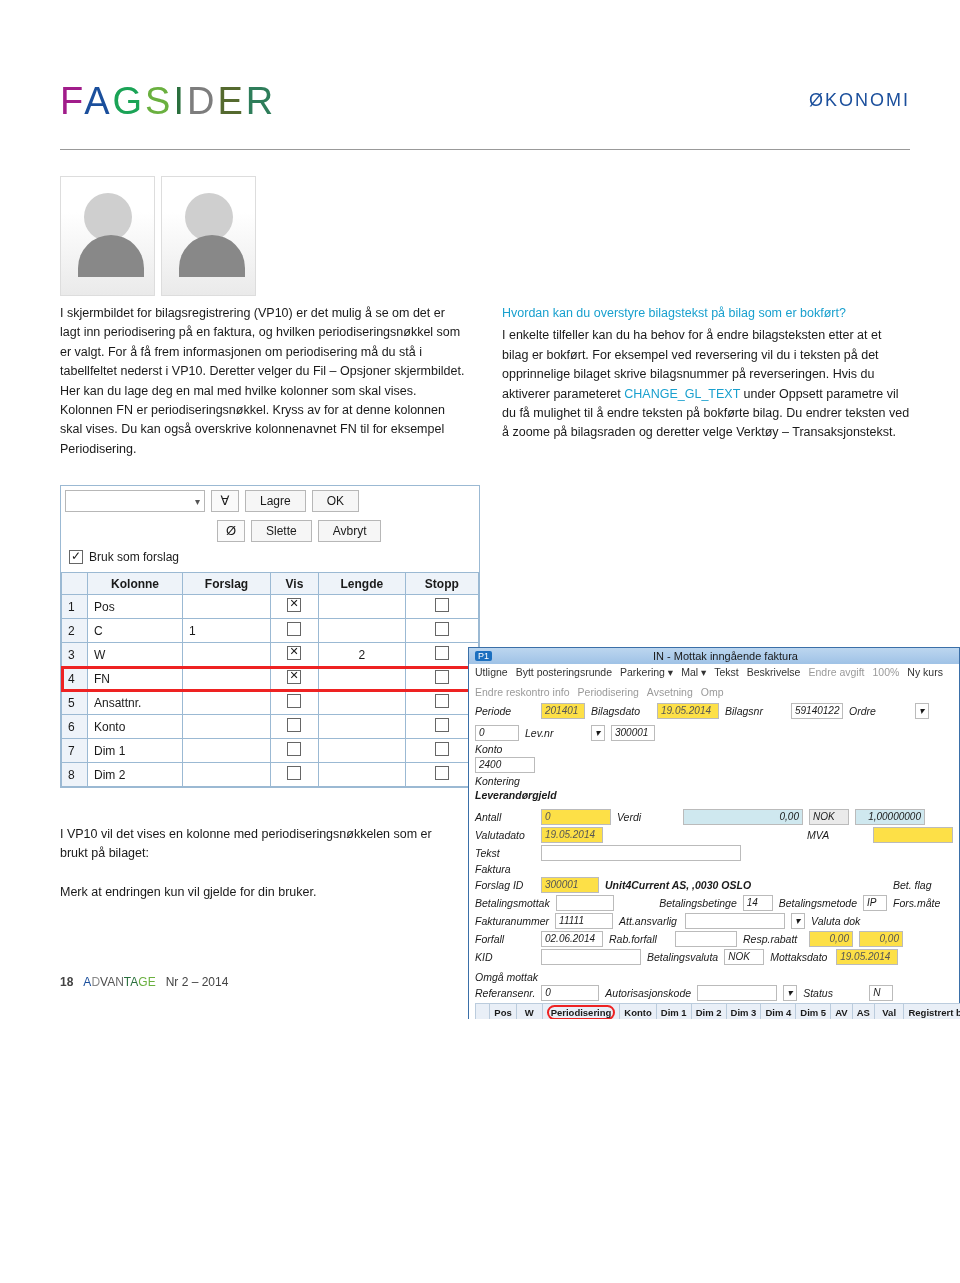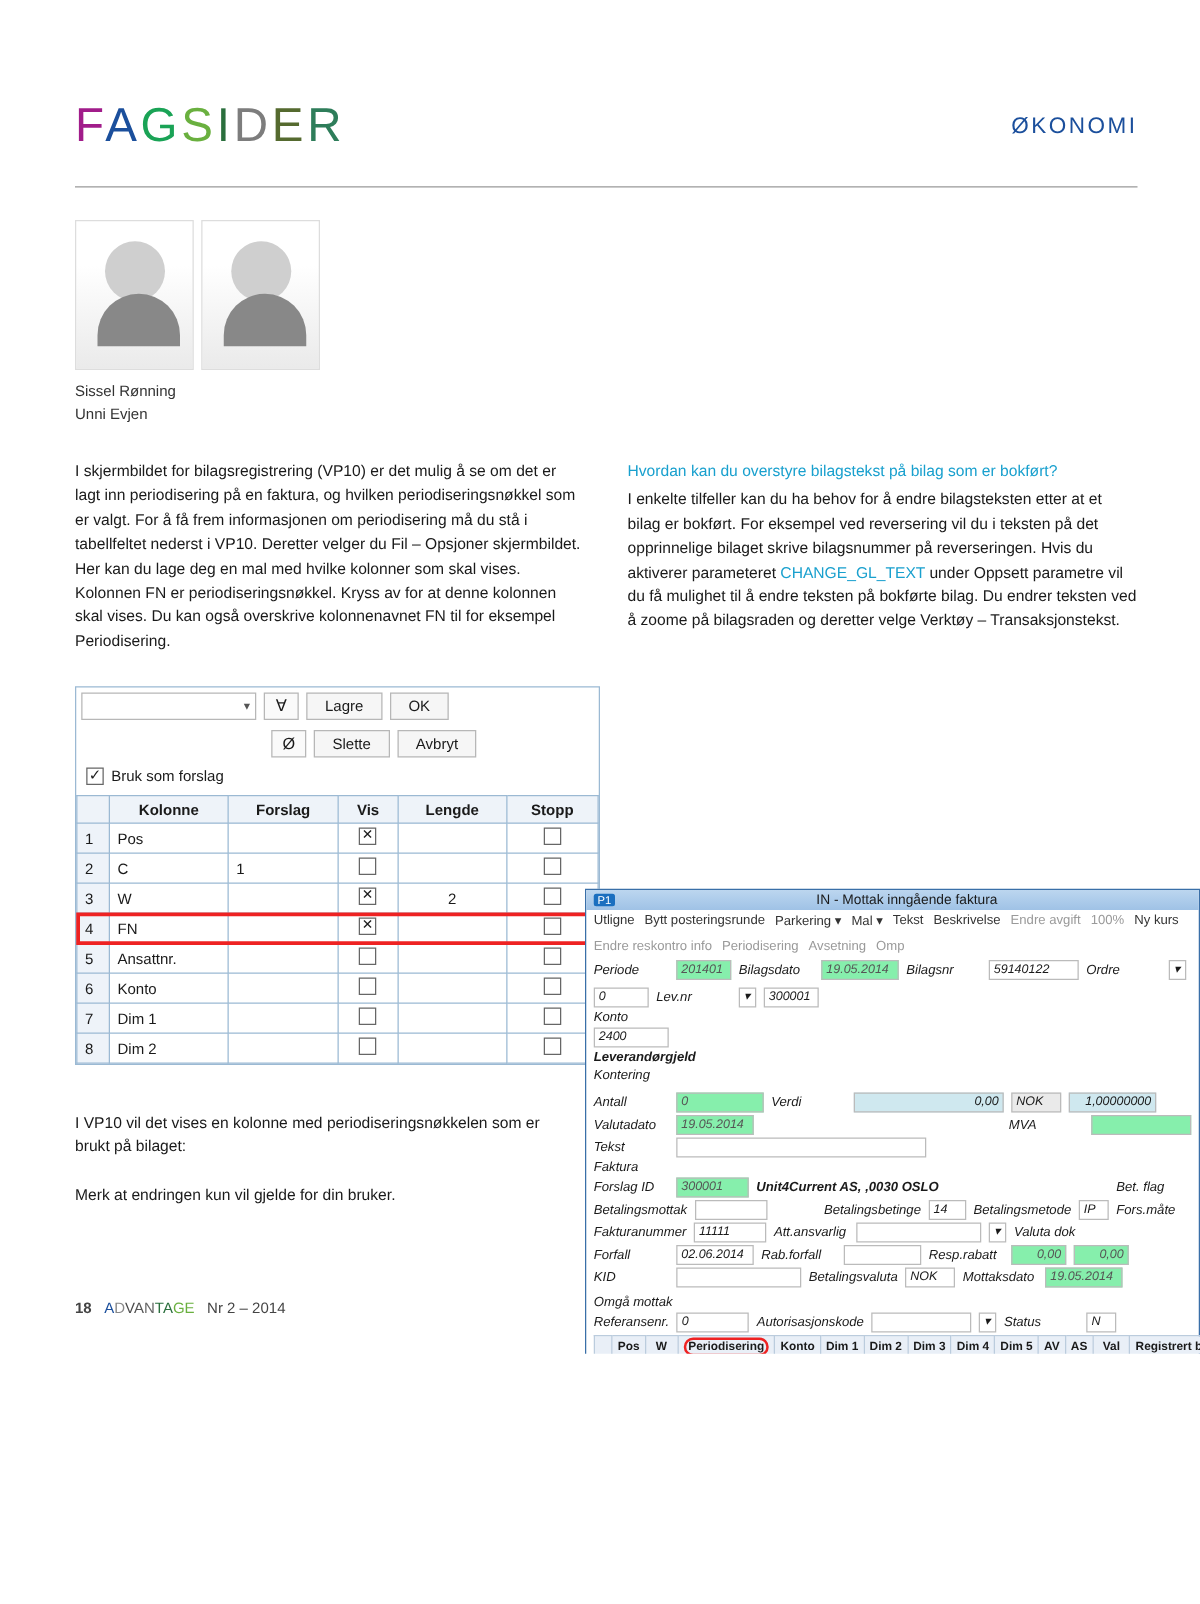--- a/index.html
+++ b/index.html
@@ -57,21 +57,21 @@
 
   .shot2 { position: absolute; top: 162px; left: 408px; right: -50px; border: 1px solid #3a6fa8; background: #fff; font-size: 10.5px; }
   .s2-title { background: linear-gradient(#bcd6ef,#9fc2e6); padding: 2px 6px; display: flex; align-items: center; gap: 6px; font-size: 11px; }
   .s2-title .pill { background: #1b6fbf; color: #fff; font-size: 9px; padding: 0 3px; border-radius: 2px; }
   .s2-bar { display: flex; gap: 8px; padding: 2px 6px; color: #333; flex-wrap: wrap; }
   .s2-bar .dim { color: #9a9a9a; }
   .s2-form { padding: 3px 6px; }
   .frow { display: flex; align-items: center; gap: 6px; margin-bottom: 2px; flex-wrap: wrap; font-style: italic; }
   .frow label { min-width: 60px; }
   .fld { height: 16px; border: 1px solid #bbb; background: #fff; padding: 0 3px; font-size: 10px; display: inline-block; line-height: 14px; }
-  .ro { background: #86efac; color: #555; }
+  .ro { background: #fde047; color: #555; }
   .blue { background: #cfe8ef; }
   .nok { background: #eaeaea; width: 40px; }
   .s2-grid { width: 100%; border-collapse: collapse; margin-top: 2px; }
   .s2-grid th, .s2-grid td { border: 1px solid #bcd; padding: 1px 4px; font-size: 9.5px; white-space: nowrap; }
   .s2-grid th { background: #e9eff7; }
   .ring { border: 2px solid #e22; border-radius: 10px; padding: 0 2px; display: inline-block; }
 
   .ftr { display: flex; align-items: baseline; gap: 10px; font-size: 12px; color: #444; margin-top: 60px; }
   .ftr .pg { font-weight: bold; }
   .adv .a1 { color: #1b4f9c; }
@@ -97,24 +97,20 @@
   <hr class="hr">
 
   <div class="photos">
     <div class="photo">
         <div class="head"></div>
       </div>
     <div class="photo">
         <div class="head"></div>
       </div>
   </div>
-  <div class="authors">
-    <div>Sissel Rønning</div>
-    <div>Unni Evjen</div>
-  </div>
 
 
   <div class="cols">
     <div class="col">
       <div>I skjermbildet for bilagsregistrering (VP10) er det mulig å se om det er lagt inn periodisering på en faktura, og hvilken periodiseringsnøkkel som er valgt. For å få frem informasjonen om periodisering må du stå i tabellfeltet nederst i VP10. Deretter velger du Fil – Opsjoner skjermbildet. Her kan du lage deg en mal med hvilke kolonner som skal vises. Kolonnen FN er periodiseringsnøkkel. Kryss av for at denne kolonnen skal vises. Du kan også overskrive kolonnenavnet FN til for eksempel Periodisering.</div>
     </div>
     <div class="col">
       <div class="q">Hvordan kan du overstyre bilagstekst på bilag som er bokført?</div>
       <div>
         <span>I enkelte tilfeller kan du ha behov for å endre bilagsteksten etter at et bilag er bokført. For eksempel ved reversering vil du i teksten på det opprinnelige bilaget skrive bilagsnummer på reverseringen. Hvis du aktiverer parameteret </span><span class="link">CHANGE_GL_TEXT</span><span> under Oppsett parametre vil du få mulighet til å endre teksten på bokførte bilag. Du endrer teksten ved å zoome på bilagsraden og deretter velge Verktøy – Transaksjonstekst.</span>
@@ -248,39 +244,39 @@
         <span class="dim">Avsetning</span>
         <span class="dim">Omp</span>
       </div>
       <div class="s2-form">
         <div class="frow">
           <label>Periode</label>
           <span class="fld ro" style="width:44px">201401</span>
           <label>Bilagsdato</label>
           <span class="fld ro" style="width:62px">19.05.2014</span>
           <label>Bilagsnr</label>
-          <span class="fld" style="width:72px">59140122</span>
+          <span class="fld" style="width:52px">59140122</span>
           <label>Ordre</label>
           <span class="fld" style="width:14px">▾</span>
           <span class="fld" style="width:44px">0</span>
           <label>Lev.nr</label>
           <span class="fld" style="width:14px">▾</span>
           <span class="fld" style="width:44px">300001</span>
         </div>
         <div class="frow">
             <label>Konto</label>
           </div>
         <div class="frow">
             <span class="fld" style="width:60px">2400</span>
           </div>
         <div class="frow">
+            <label>Kontering</label>
+          </div>
+        <div class="frow">
             <b>Leverandørgjeld</b>
-          </div>
-        <div class="frow">
-            <label>Kontering</label>
           </div>
         <div style="height:6px"></div>
         <div class="frow">
           <label>Antall</label>
           <span class="fld ro" style="width:70px">0</span>
           <label>Verdi</label>
           <span class="fld blue" style="width:120px;text-align:right">0,00</span>
           <span class="fld nok">NOK</span>
           <span class="fld blue" style="width:70px;text-align:right">1,00000000</span>
         </div>

